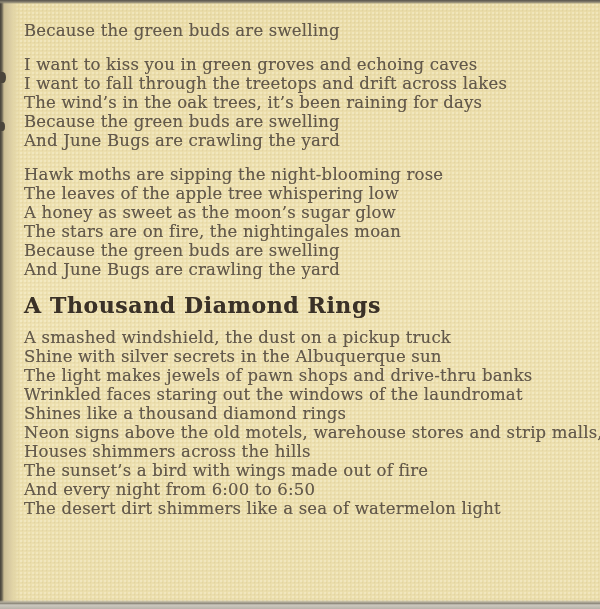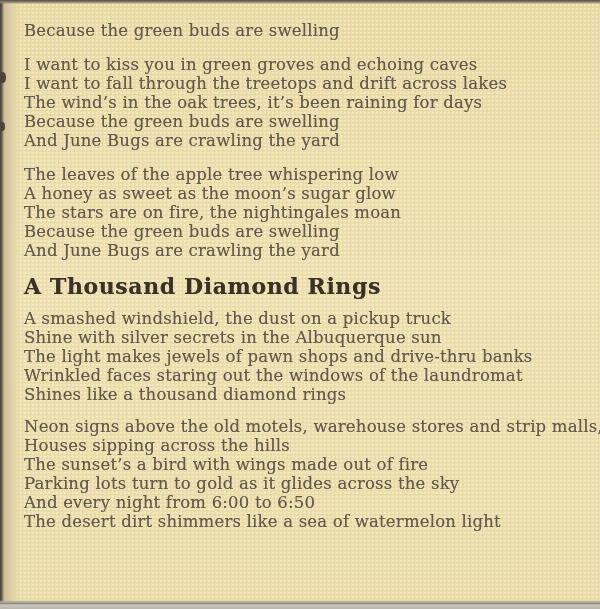--- a/index.html
+++ b/index.html
@@ -48,21 +48,21 @@
 
   
   .content {
     position: absolute;
     left: 0; top: 0;
     width: 100%;
     padding: 21px 8px 0 24px;
     box-sizing: border-box;
   }
   .stanza { margin: 0 0 15px 0; }
-  .stanza.tight { margin-bottom: 13px; }
+  .stanza.tight { margin-bottom: 0; }
   .line {
     font-size: 16.5px;
     line-height: 19px;
     letter-spacing: 0.2px;
     color: #63594b;
     text-shadow: 0 0 0.4px rgba(99,89,75,0.55);
     white-space: nowrap;
   }
   .heading {
     margin: 14px 0 12px 0;
@@ -88,42 +88,42 @@
 
     <div class="stanza">
       <div class="line">I want to kiss you in green groves and echoing caves</div>
       <div class="line">I want to fall through the treetops and drift across lakes</div>
       <div class="line">The wind’s in the oak trees, it’s been raining for days</div>
       <div class="line">Because the green buds are swelling</div>
       <div class="line">And June Bugs are crawling the yard</div>
     </div>
 
     <div class="stanza">
+      <div class="line">Hawk moths are sipping the night-blooming rose</div>
       <div class="line">The leaves of the apple tree whispering low</div>
       <div class="line">A honey as sweet as the moon’s sugar glow</div>
       <div class="line">The stars are on fire, the nightingales moan</div>
       <div class="line">Because the green buds are swelling</div>
       <div class="line">And June Bugs are crawling the yard</div>
     </div>
 
     <h2 class="heading">A Thousand Diamond Rings</h2>
 
     <div class="stanza tight">
       <div class="line">A smashed windshield, the dust on a pickup truck</div>
       <div class="line">Shine with silver secrets in the Albuquerque sun</div>
       <div class="line">The light makes jewels of pawn shops and drive-thru banks</div>
       <div class="line">Wrinkled faces staring out the windows of the laundromat</div>
       <div class="line">Shines like a thousand diamond rings</div>
     </div>
 
     <div class="stanza">
       <div class="line">Neon signs above the old motels, warehouse stores and strip malls,</div>
-      <div class="line">Houses sipping across the hills</div>
+      <div class="line">Houses shimmers across the hills</div>
       <div class="line">The sunset’s a bird with wings made out of fire</div>
-      <div class="line">Parking lots turn to gold as it glides across the sky</div>
       <div class="line">And every night from 6:00 to 6:50</div>
       <div class="line">The desert dirt shimmers like a sea of watermelon light</div>
     </div>
 
   </div>
 
   <div class="edge-left"></div>
   <div class="speck speck1"></div>
   <div class="speck speck2"></div>
   <div class="edge-top"></div>

